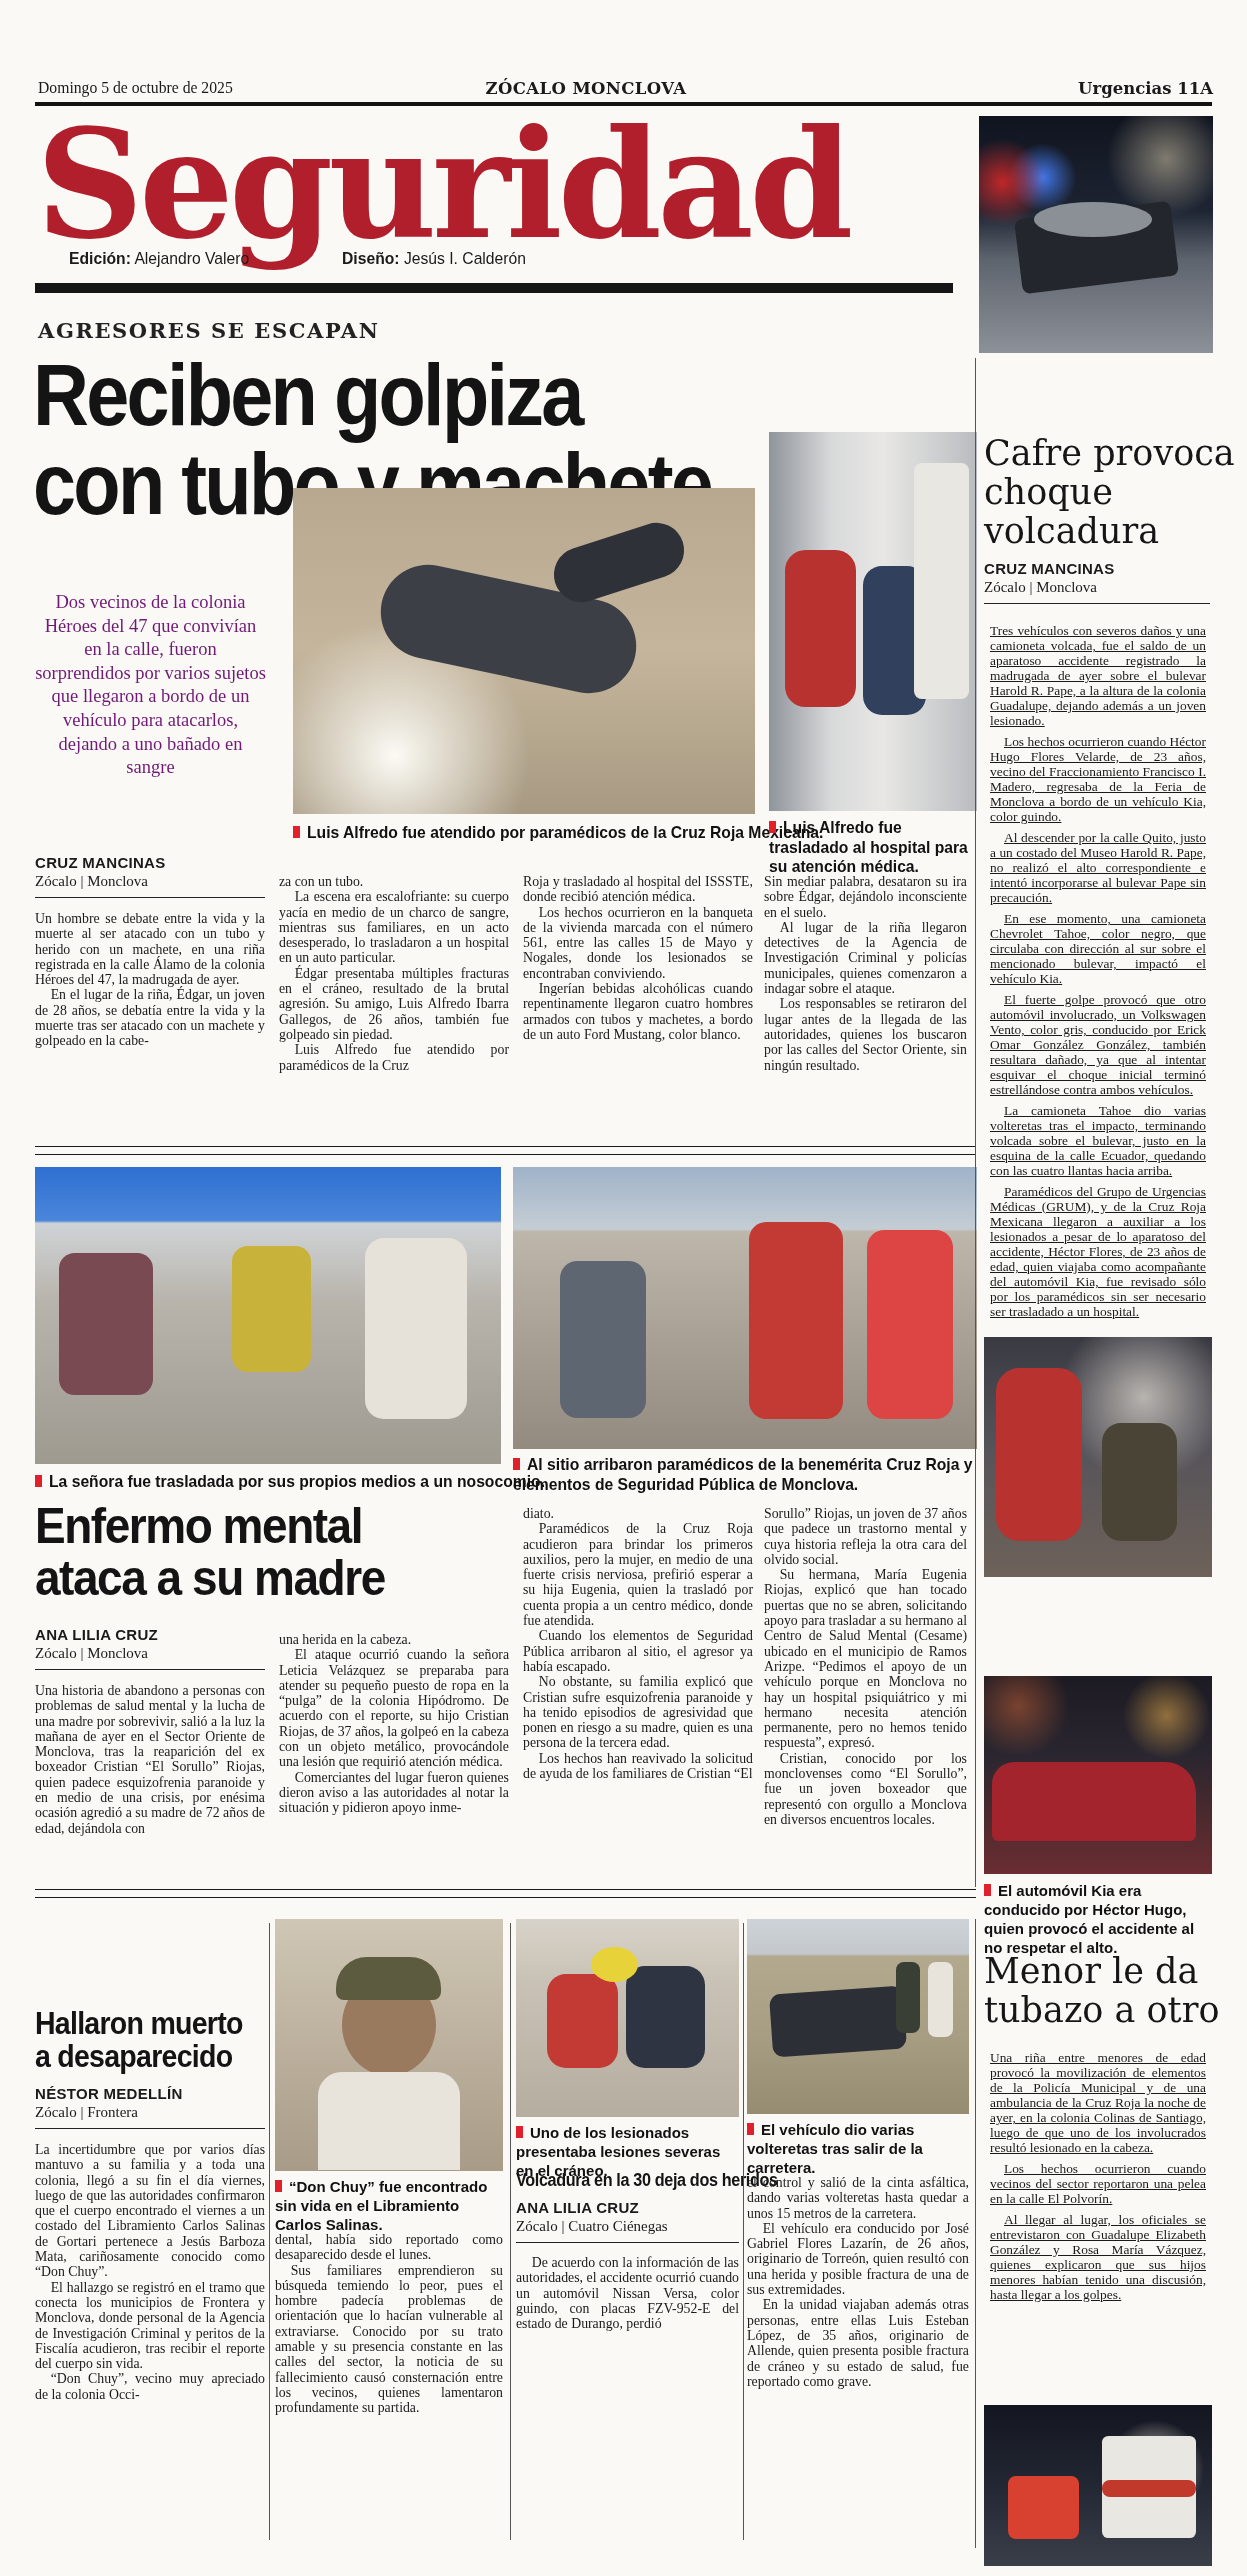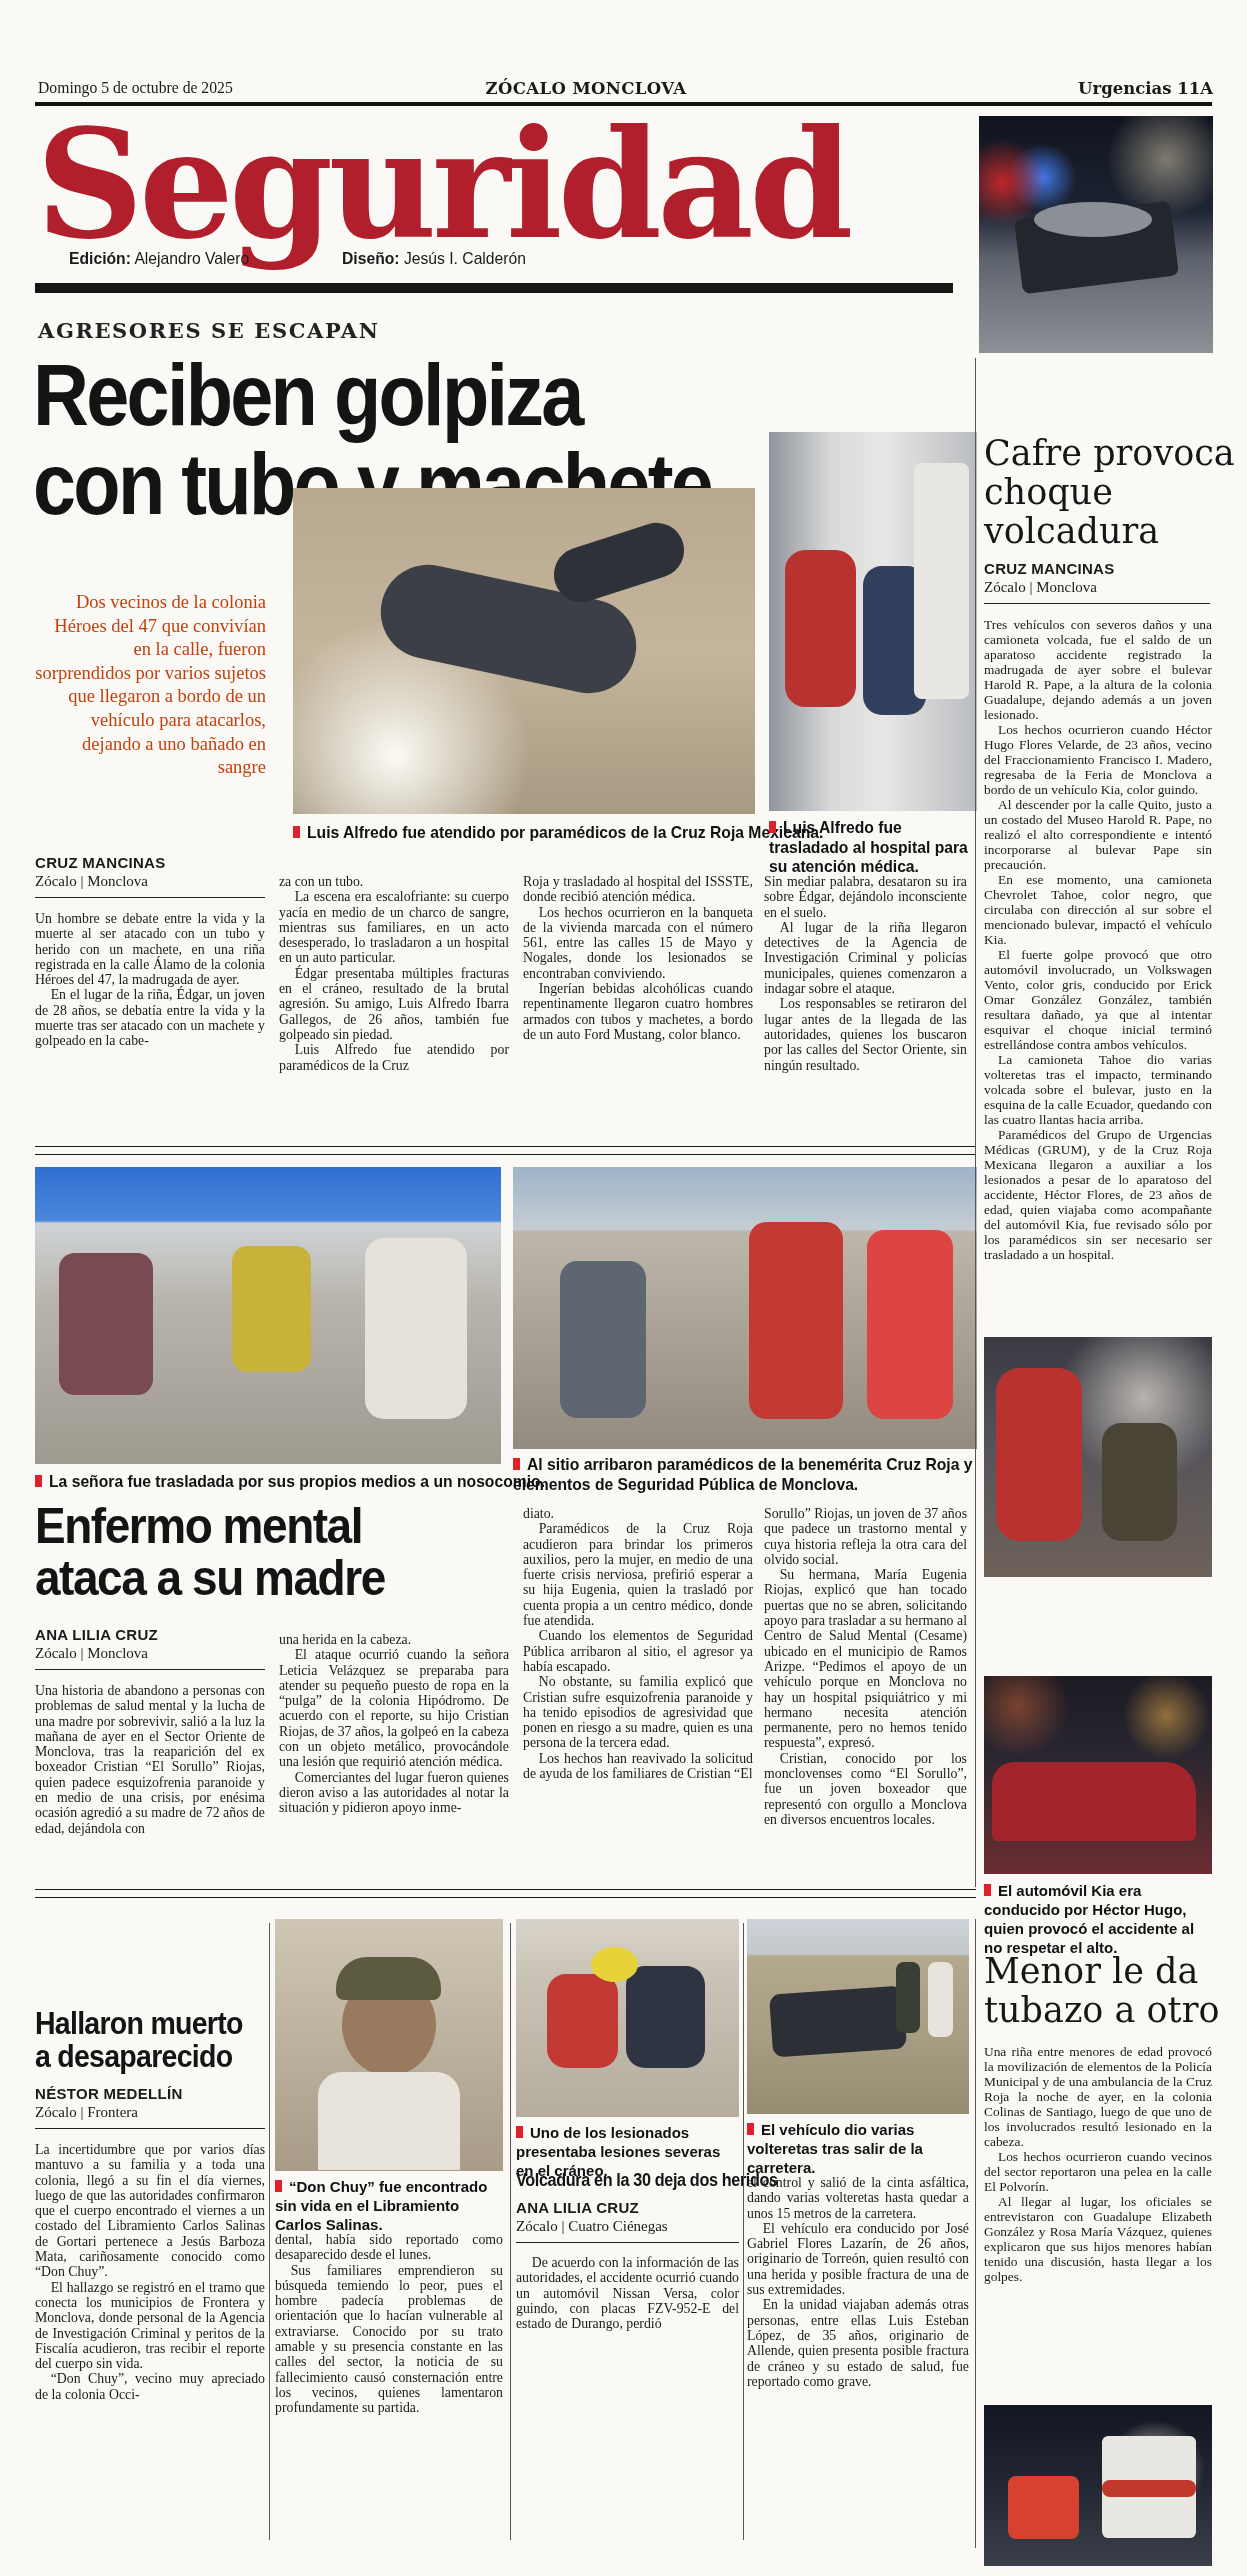--- a/index.html
+++ b/index.html
@@ -21,29 +21,29 @@
   .mainhl{font:700 88px "Liberation Sans",sans-serif;color:#141414;letter-spacing:-3.1px;
           transform:scaleX(.88);transform-origin:left top;white-space:nowrap;line-height:1;}
   .blackhl{font:700 50px "Liberation Sans",sans-serif;color:#141414;letter-spacing:-1.6px;
           transform:scaleX(.92);transform-origin:left top;white-space:nowrap;line-height:1.04;}
   .blackhl-sm{font:700 31px "Liberation Sans",sans-serif;color:#141414;letter-spacing:-0.8px;
           transform:scaleX(.92);transform-origin:left top;white-space:nowrap;line-height:1.08;}
   .blackhl-xs{font:700 18px "Liberation Sans",sans-serif;color:#141414;letter-spacing:-0.4px;
           transform:scaleX(.9);transform-origin:left top;white-space:nowrap;}
   .serifhl{font:400 35px "DejaVu Serif",serif;color:#161616;line-height:1.12;white-space:nowrap;}
   
-  .lead{font:400 18.5px "Liberation Serif",serif;line-height:23.6px;text-align:right;color:#c2410c;}
+  .lead{font:400 18.5px "Liberation Serif",serif;line-height:23.6px;text-align:center;color:#701a75;}
   .byline{border-bottom:1.6px solid #222;padding-bottom:7px;}
   .byline .name{display:block;font:700 15px "Liberation Sans",sans-serif;letter-spacing:0.3px;}
   .byline .agency{display:block;font:400 15px "Liberation Serif",serif;margin-top:1.6px;}
   .bcol{font:400 13.8px "Liberation Serif",serif;line-height:15.3px;text-align:justify;overflow:hidden;}
   .bcol p{margin:0;text-indent:15.7px;}
   .bcol p.nf{text-indent:0;}
   .railcol{font:400 13.4px "Liberation Serif",serif;line-height:15px;text-align:justify;overflow:hidden;}
-  .railcol p{margin:0;text-indent:14px;}
+  .railcol p{margin:6px;text-indent:14px;text-decoration:underline;}
   .railcol p.nf{text-indent:0;}
   .cap{font:700 15.7px "Liberation Sans",sans-serif;line-height:19.7px;color:#111;}
   .cap-sm{font:700 15px "Liberation Sans",sans-serif;line-height:19px;color:#111;}
   .cb{display:inline-block;width:7px;height:11.8px;background:#e0212b;margin-right:7px;}
   .drule{border-top:1.6px solid #1a1a1a;border-bottom:0.8px solid #1a1a1a;height:7px;}
   .vline{width:0.8px;background:#555;}
   
   .ph{overflow:hidden;background:#9a948c;}
   .ph1{background:radial-gradient(circle at 10% 28%,rgba(220,40,40,.85),transparent 16%),
        radial-gradient(circle at 27% 26%,rgba(70,130,255,.9),transparent 14%),

